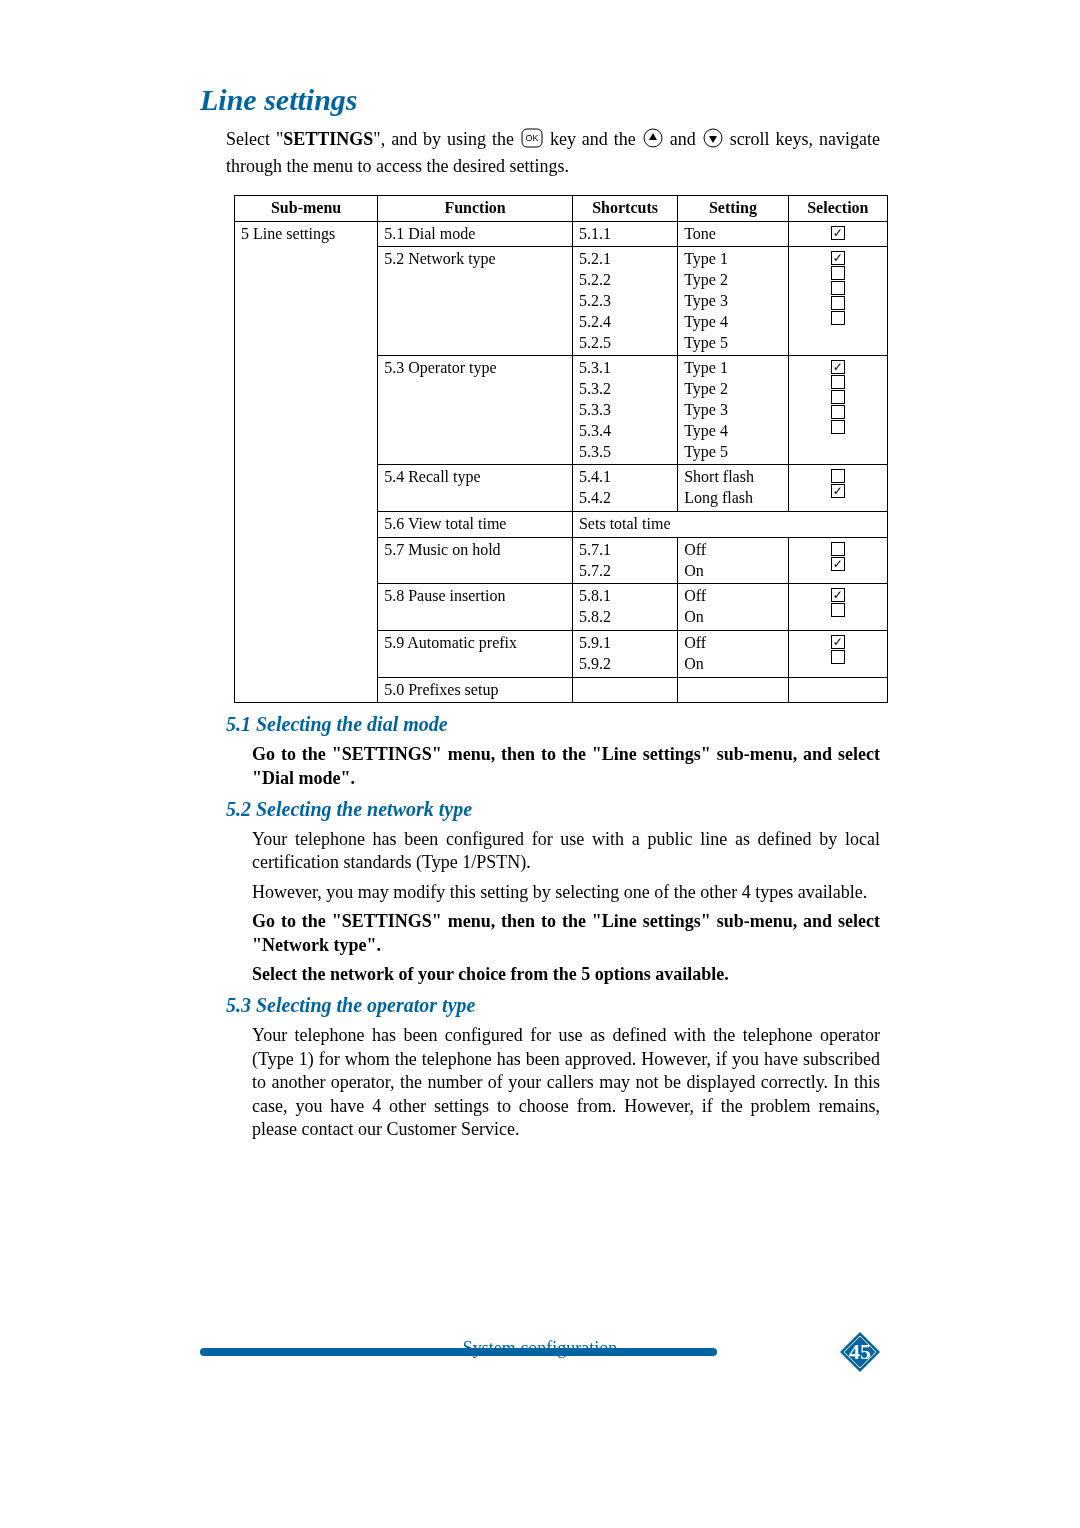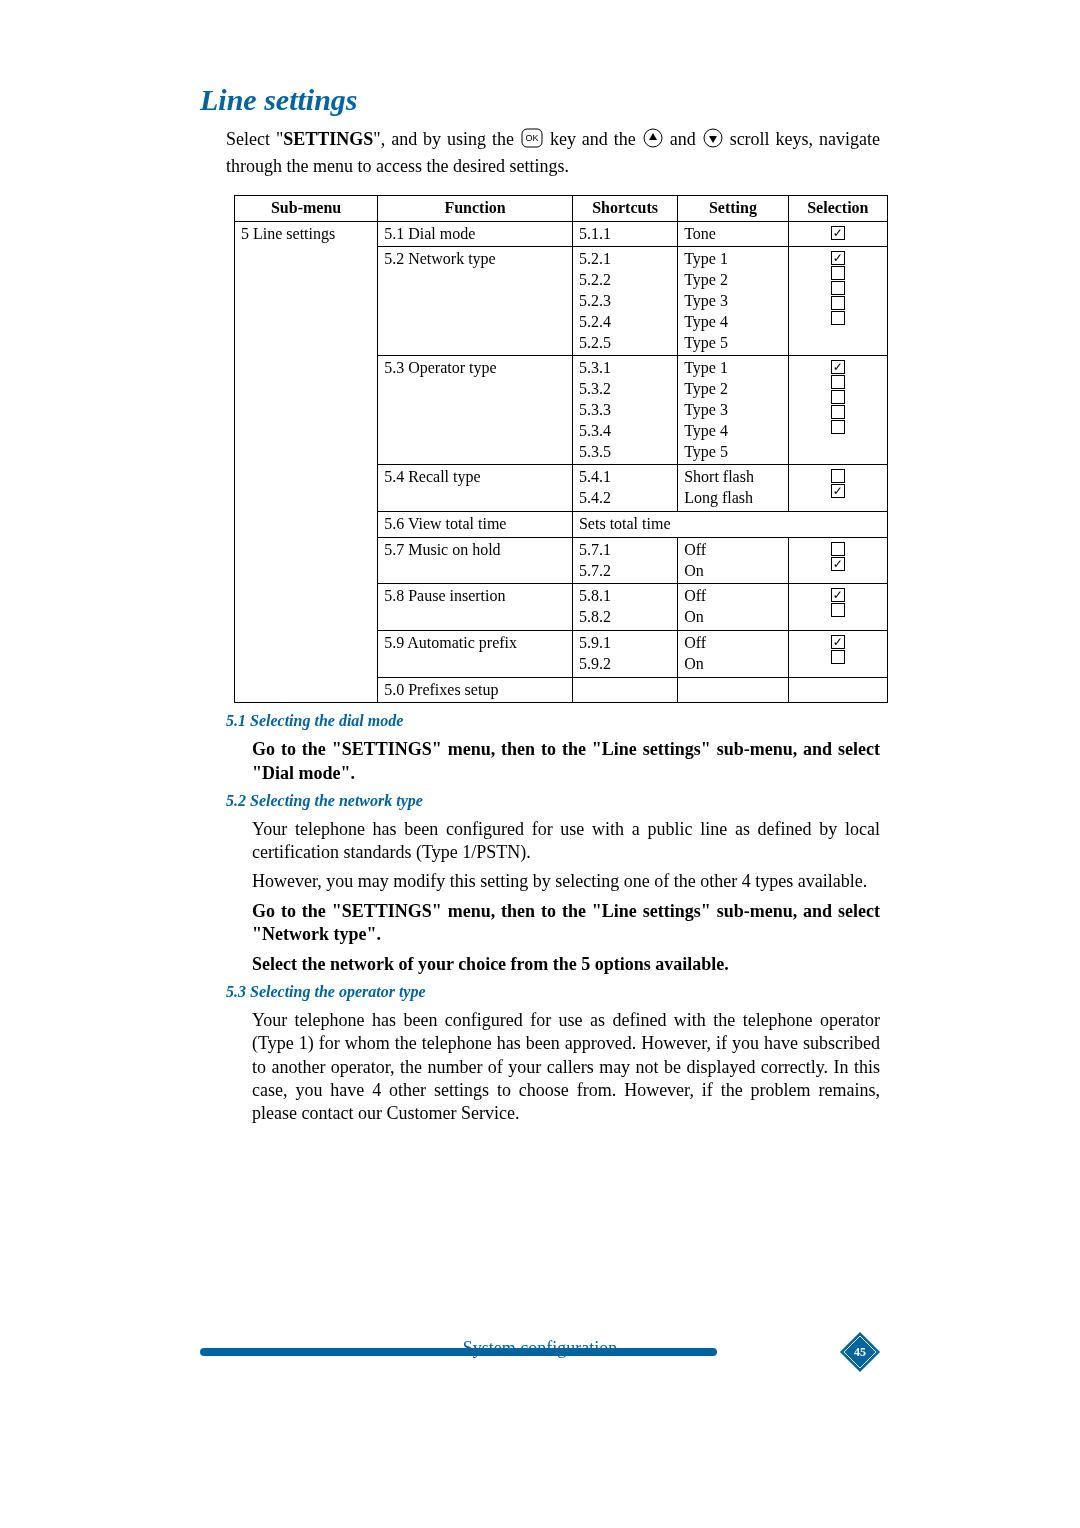--- a/index.html
+++ b/index.html
@@ -1,37 +1,37 @@
 <!DOCTYPE html>
 <html><head>
 <meta charset="utf-8">
 <style>
 html,body{margin:0;padding:0;background:#fff}
 body{width:1080px;height:1528px;font-family:"Times New Roman",Times,serif;color:#000;position:relative}
 .page{padding:80px 200px 0 200px;font-size:18px;line-height:1.3}
 .h1{font-family:"Times New Roman",serif;font-style:italic;font-weight:bold;color:#0064a0;font-size:30px;margin:0 0 8px 0}
-.h2{font-family:"Times New Roman",serif;font-style:italic;font-weight:bold;color:#0064a0;font-size:16px;margin:6px 0 4px 0}
+.h2{font-family:"Times New Roman",serif;font-style:italic;font-weight:bold;color:#0064a0;font-size:20px;margin:6px 0 4px 0}
 .body-indent{padding-left:26px}
 .intro{margin:0 0 16px 0;text-align:justify}
 .note-row{display:flex;align-items:flex-start;gap:10px;margin:4px 0 8px 0}
 .note-text{font-style:italic}
 table.settings{border-collapse:collapse;width:100%;font-size:16px;margin:8px}
 table.settings th,table.settings td{border:1px solid #000;padding:2px 6px;vertical-align:top;text-align:left;font-weight:normal}
 table.settings th{font-weight:bold;text-align:center}
 .sel{display:flex;flex-direction:column;align-items:center;gap:1px;padding:2px 0}
 .cb{width:12px;height:12px;border:1px solid #000;display:inline-flex;align-items:center;justify-content:center;font-size:12px;line-height:1}
 .para{margin:6px 0;text-align:justify}
 .bold{font-weight:bold}
 .icon-inline{display:inline-block;vertical-align:middle}
 .footer{position:absolute;left:200px;right:200px;bottom:160px;height:30px}
 .footer-bar{position:absolute;left:0;top:10px;height:8px;width:76%;background:#0064a0;border-radius:4px}
 .footer-label{position:absolute;left:0;right:0;top:0;text-align:center;color:#0064a0;font-size:18px}
 .page-diamond{position:absolute;right:0;top:-6px;width:40px;height:40px}
 .diamond{position:absolute;left:0;top:0;width:40px;height:40px}
-.diamond-num{position:absolute;left:0;top:0;width:40px;height:40px;display:flex;align-items:center;justify-content:center;color:#fff;font-size:12px;font-weight:bold}
+.diamond-num{position:absolute;left:0;top:0;width:40px;height:40px;display:flex;align-items:center;justify-content:center;color:#fff;font-size:22px;font-weight:bold}
 </style>
 </head>
 <body>
 
 <div class="page">
   <div class="h1">Line settings</div>
 
   <div class="body-indent">
     <p class="intro">
       <span>Select "</span><span class="bold">SETTINGS</span><span>", and by using the </span><span class="icon-inline"><svg width="24" height="22" viewBox="0 0 24 22">

